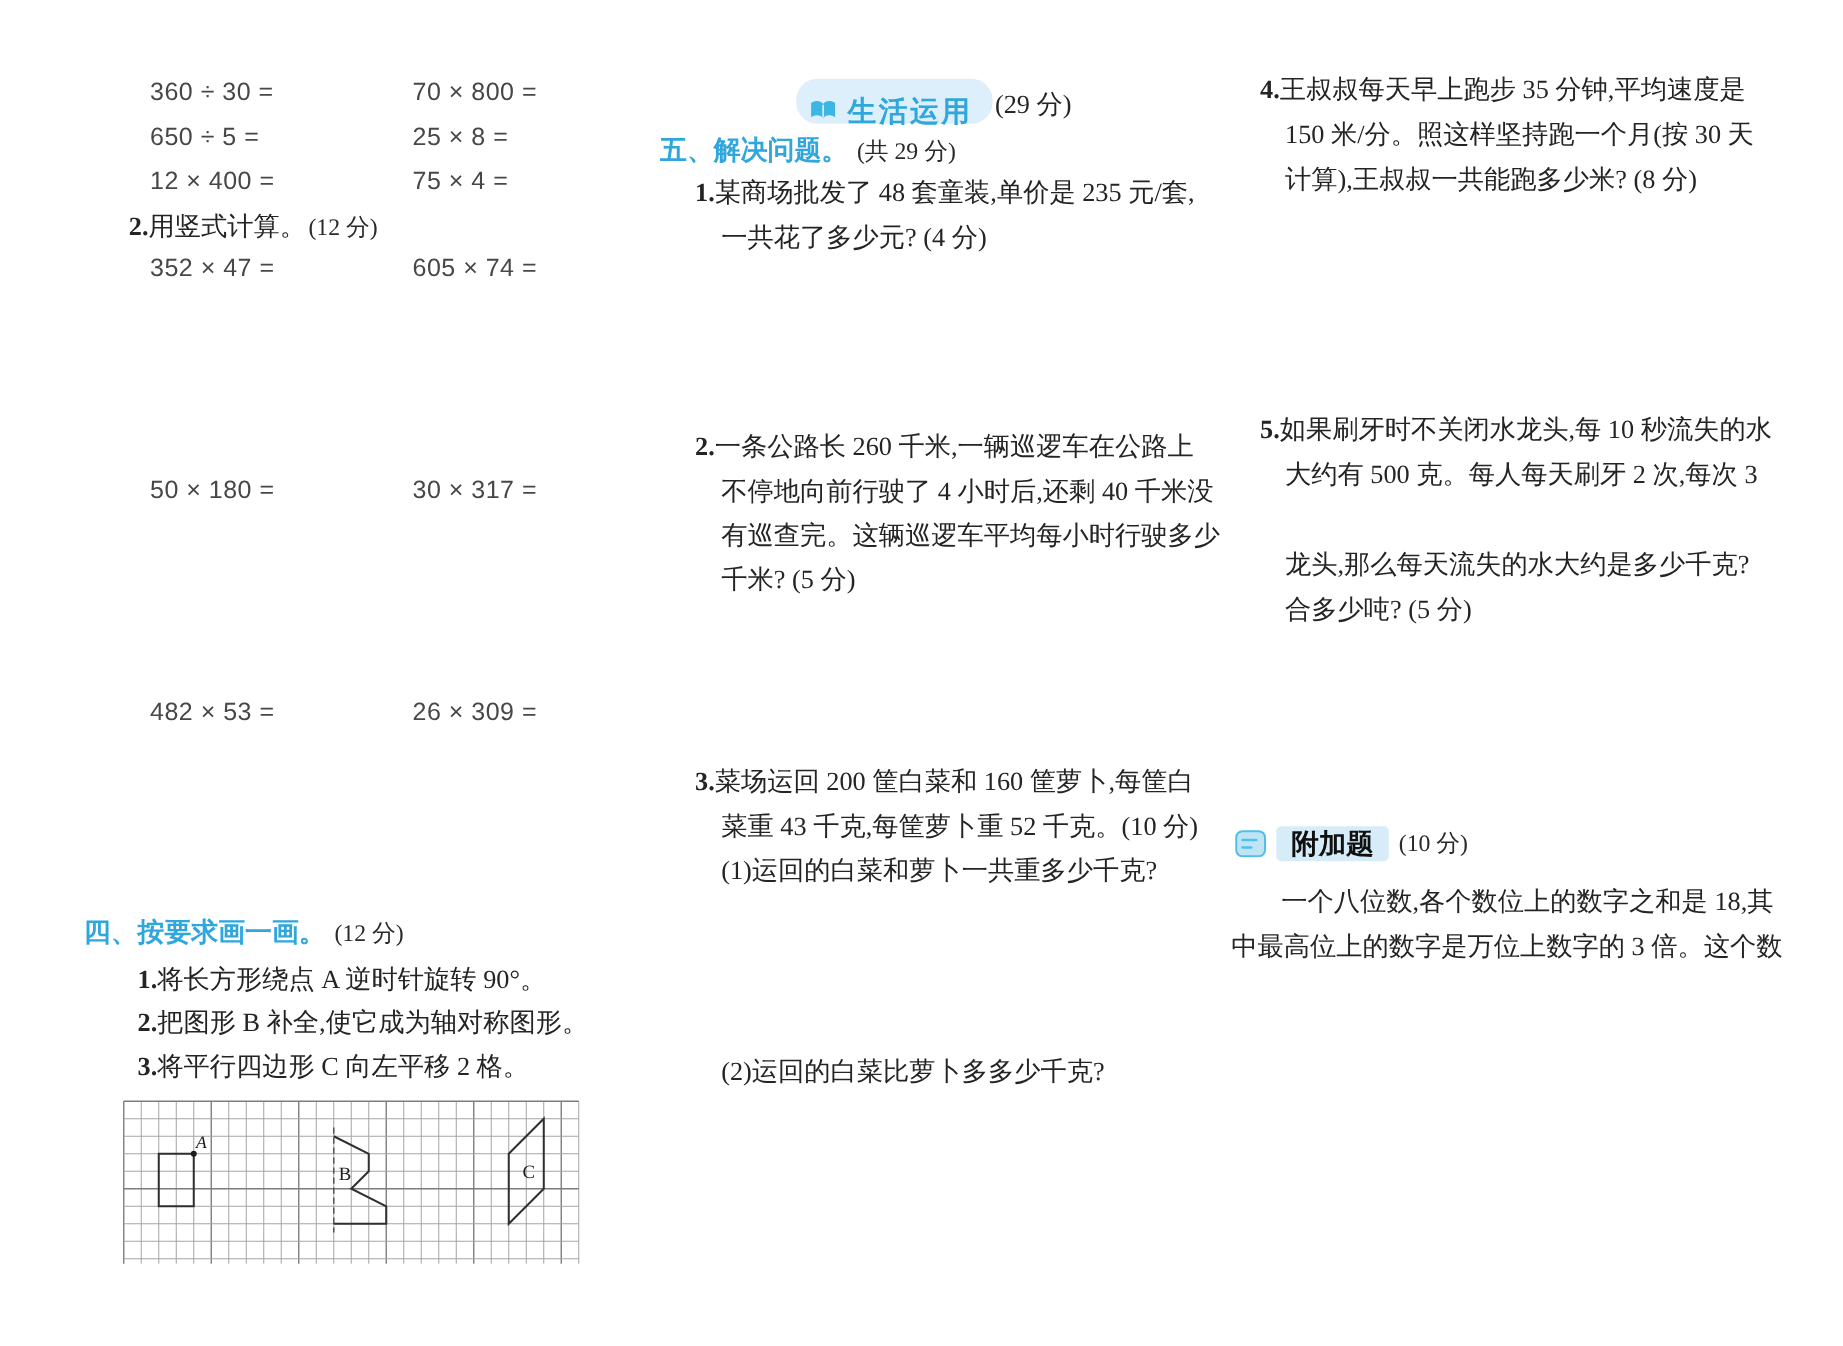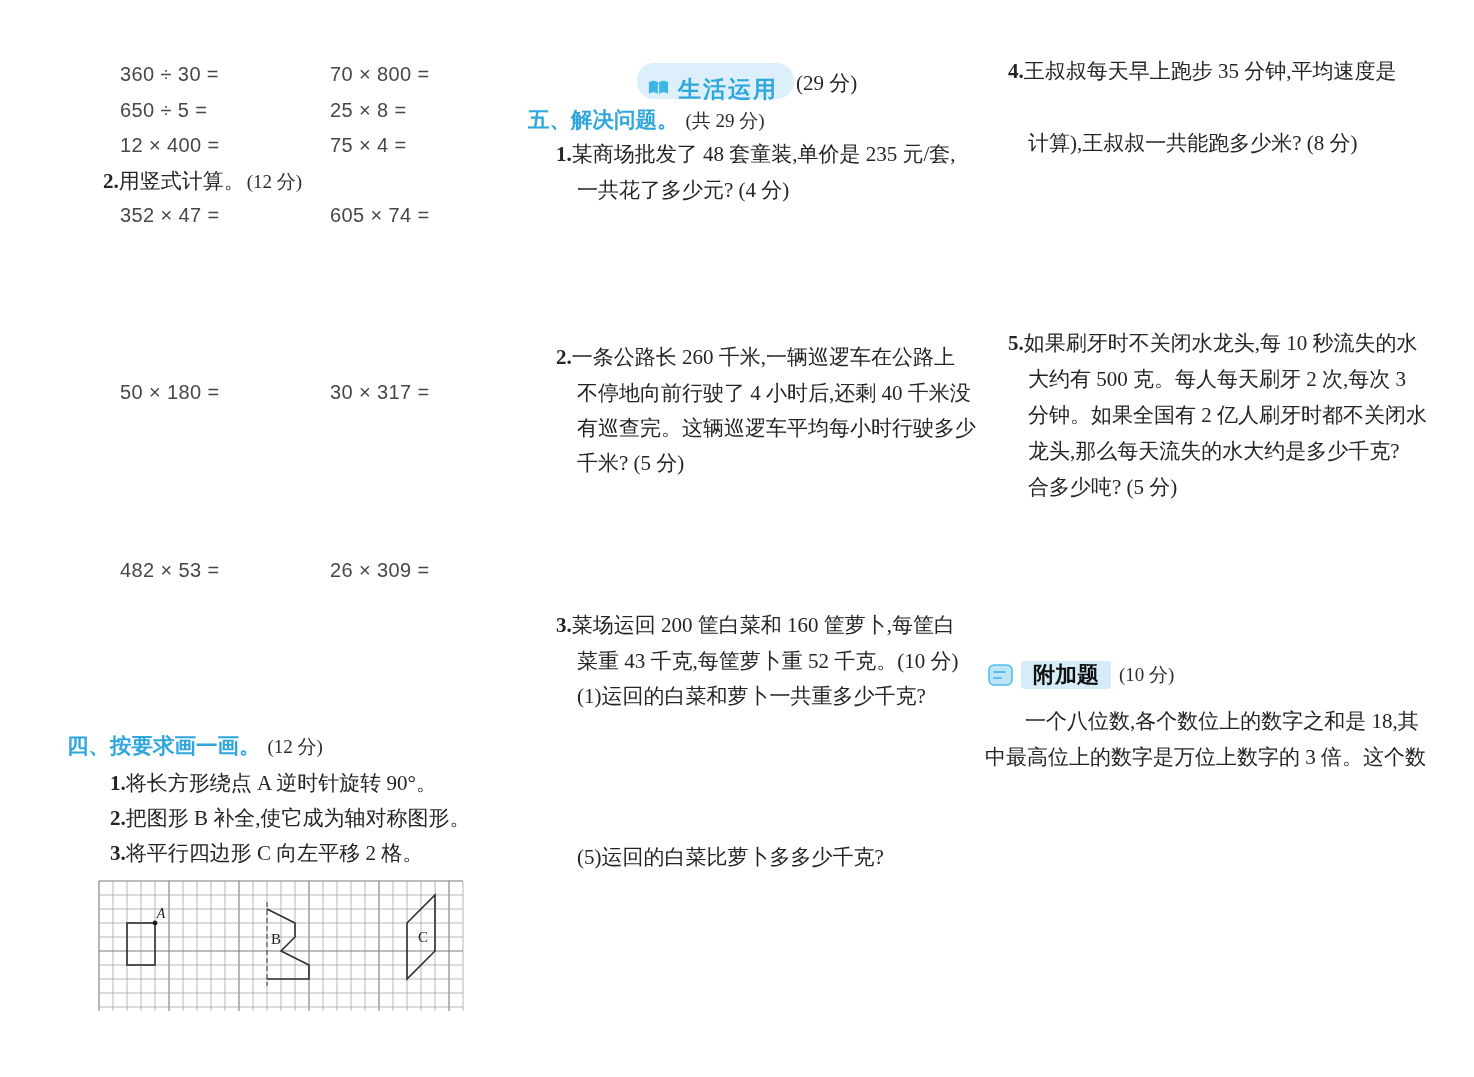--- a/index.html
+++ b/index.html
@@ -137,32 +137,32 @@
   </div>
   <div class="ln" style="left:577px;top:380px">不停地向前行驶了 4 小时后,还剩 40 千米没</div>
   <div class="ln" style="left:577px;top:415px">有巡查完。这辆巡逻车平均每小时行驶多少</div>
   <div class="ln" style="left:577px;top:450px">千米? (5 分)</div>
 
   <div class="ln" style="left:556px;top:612px">
     <b>3.</b><span>菜场运回 200 筐白菜和 160 筐萝卜,每筐白</span>
   </div>
   <div class="ln" style="left:577px;top:648px">菜重 43 千克,每筐萝卜重 52 千克。(10 分)</div>
   <div class="ln" style="left:577px;top:683px">(1)运回的白菜和萝卜一共重多少千克?</div>
-  <div class="ln" style="left:577px;top:844px">(5)运回的白菜比萝卜多多少千克?</div>
+  <div class="ln" style="left:577px;top:844px">(2)运回的白菜比萝卜多多少千克?</div>
 
   <div class="ln" style="left:1008px;top:58px">
     <b>4.</b><span>王叔叔每天早上跑步 35 分钟,平均速度是</span>
   </div>
+  <div class="ln" style="left:1028px;top:94px">150 米/分。照这样坚持跑一个月(按 30 天</div>
   <div class="ln" style="left:1028px;top:130px">计算),王叔叔一共能跑多少米? (8 分)</div>
 
   <div class="ln" style="left:1008px;top:330px">
     <b>5.</b><span>如果刷牙时不关闭水龙头,每 10 秒流失的水</span>
   </div>
   <div class="ln" style="left:1028px;top:366px">大约有 500 克。每人每天刷牙 2 次,每次 3</div>
-  <div class="ln" style="left:1028px;top:402px">分钟。如果全国有 2 亿人刷牙时都不关闭水</div>
   <div class="ln" style="left:1028px;top:438px">龙头,那么每天流失的水大约是多少千克?</div>
   <div class="ln" style="left:1028px;top:474px">合多少吨? (5 分)</div>
 
   <div class="bonus-hdr">
     <svg width="25" height="22" viewBox="0 0 25 22">
       <rect x="1" y="1" width="23" height="20" rx="5" fill="#bfe4f6" stroke="#4ec0ea" stroke-width="1.6"></rect>
       <line x1="6" y1="8" x2="17" y2="8" stroke="#4ec0ea" stroke-width="2" stroke-linecap="round"></line>
       <line x1="6" y1="14" x2="13" y2="14" stroke="#4ec0ea" stroke-width="2" stroke-linecap="round"></line>
     </svg>
     <span class="bonus-title">附加题</span>

